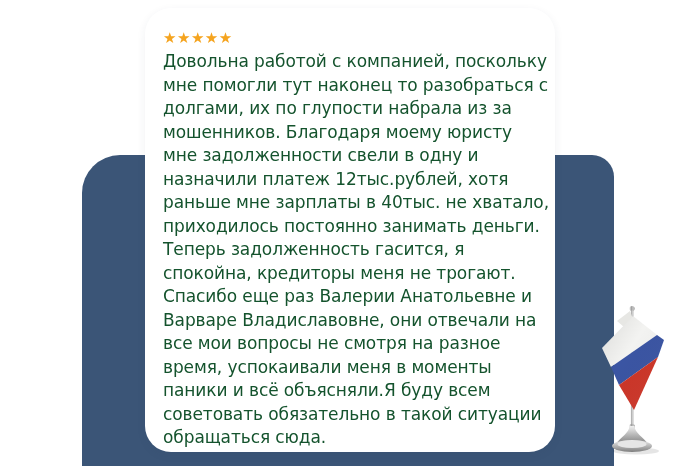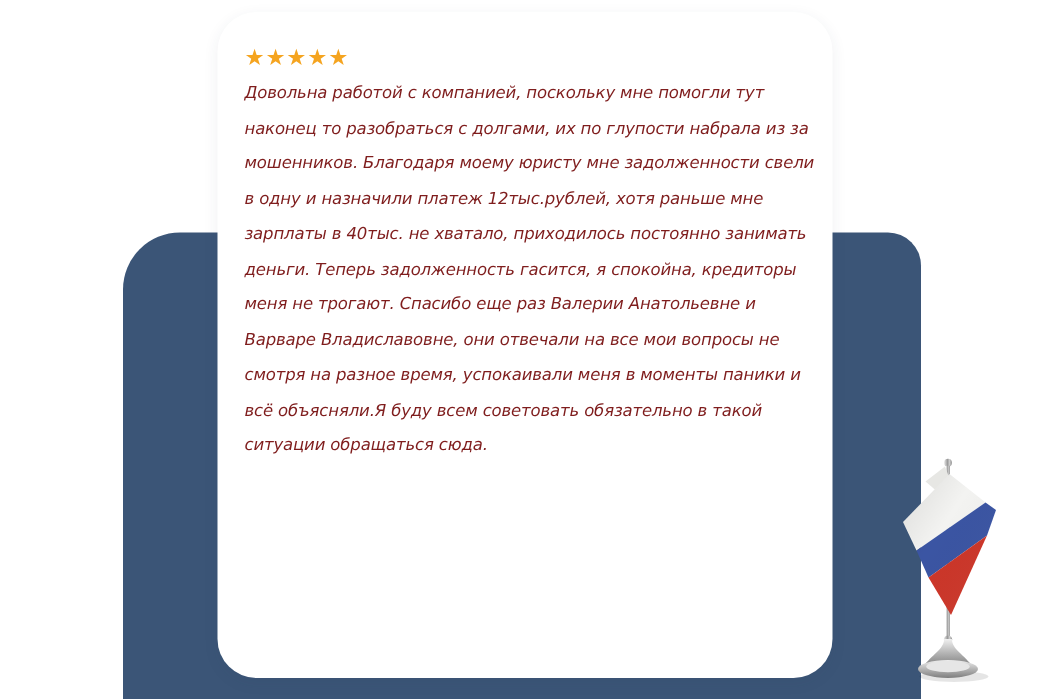--- a/index.html
+++ b/index.html
@@ -40,25 +40,24 @@
     color: #f5a41f;
     font-size: 15px;
     line-height: 16px;
     letter-spacing: 0.5px;
     margin-bottom: 4px;
     user-select: none;
   }
   .review-text {
     margin: 0;
     width: 386px;
-    font-size: 11px;
+    font-size: 17px;
     line-height: 23.5px;
-    color: #7f1d1d;
+    color: #14532d;
     letter-spacing: -0.1px;
-    font-style: italic;
   }
   .flag {
     position: absolute;
     left: 595px;
     top: 300px;
     width: 100px;
     height: 166px;
   }
 </style>
 </head>

